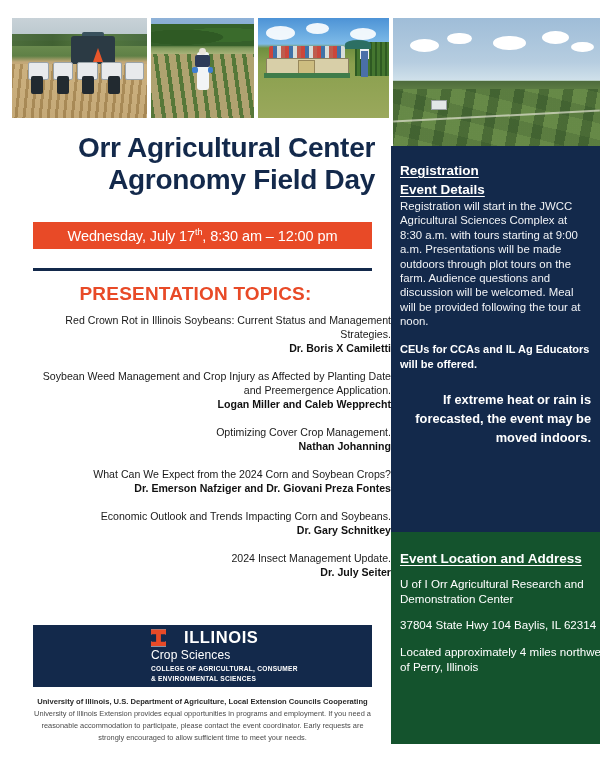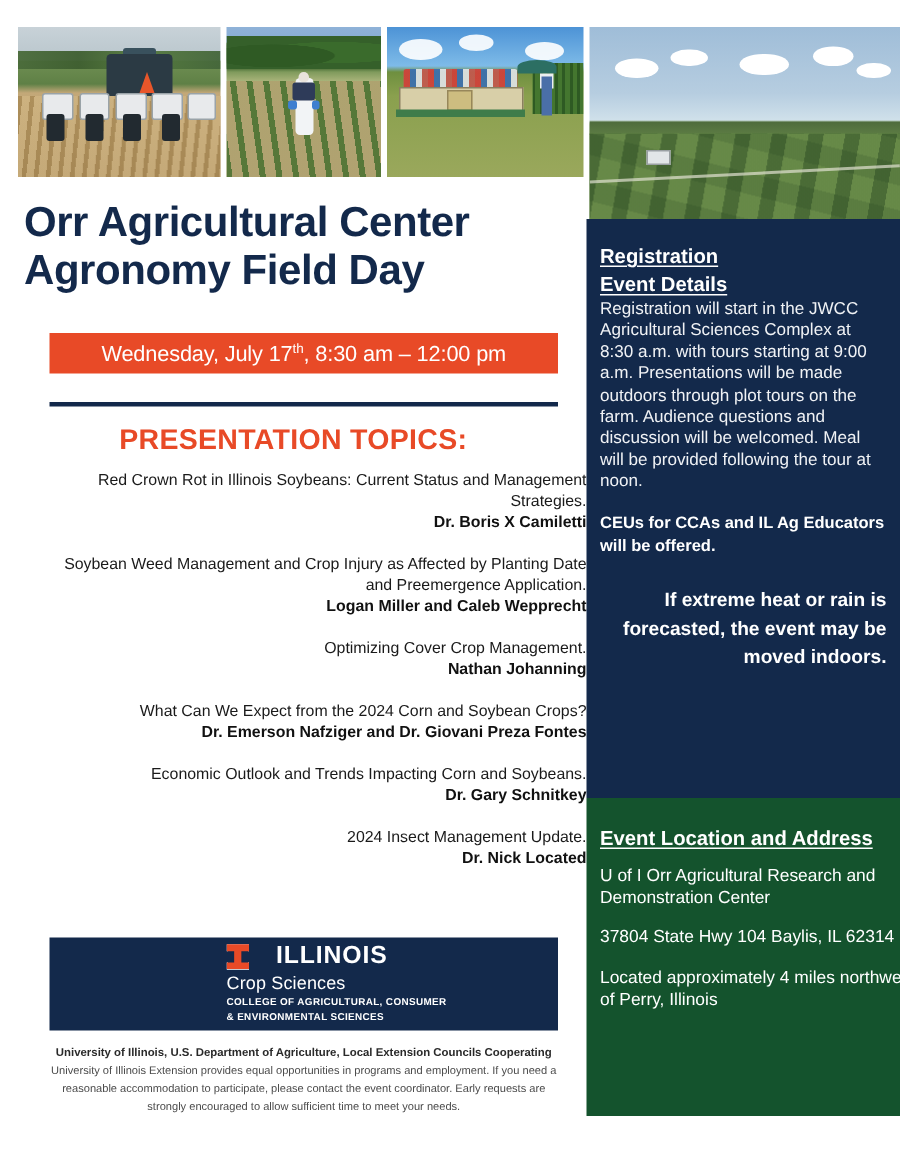--- a/index.html
+++ b/index.html
@@ -67,21 +67,21 @@
   .ph4-horizon{position:absolute;left:0;top:43%;width:100%;height:6%;background:linear-gradient(180deg,#4e6b3c,#5d7d44);}
   .ph4-plots{position:absolute;left:0;bottom:0;width:100%;height:52%;background:
      repeating-linear-gradient(100deg,rgba(60,92,44,.65) 0 10px,rgba(104,138,70,.5) 10px 24px),
      repeating-linear-gradient(14deg,rgba(45,75,36,.35) 0 14px,rgba(120,152,80,.25) 14px 30px),
      #5f8347;}
   .ph4-bld{position:absolute;left:18%;top:56%;width:7%;height:5%;background:#e2e6e8;border:1px solid #9aa0a3;}
   .ph4-road{position:absolute;left:0;top:66%;width:100%;height:2px;background:rgba(225,225,210,.7);transform:rotate(-3deg);}
 
   
   .left{position:absolute;left:0;top:120px;width:391px;height:656px;background:#fff;}
-  .title{margin:0;padding:12px 16px 0 16px;text-align:left;color:#13294b;
+  .title{margin:0;padding:12px 16px 0 16px;text-align:right;color:#13294b;
          font-size:28px;line-height:1.16;font-weight:bold;letter-spacing:-.3px;}
   .date-bar{position:absolute;left:33px;top:102px;width:339px;height:27px;background:#e84a27;
             display:flex;align-items:center;justify-content:center;}
   .date-bar span{color:#fff;font-size:14.5px;font-weight:normal;letter-spacing:-.1px;}
   .date-bar sup{font-size:9px;vertical-align:super;}
   .rule{position:absolute;left:33px;top:148px;width:339px;height:3px;background:#13294b;}
 
   .topics-head{position:absolute;left:0;top:163px;width:391px;text-align:center;
                color:#e84a27;font-size:19px;font-weight:bold;letter-spacing:.2px;}
   .topics{position:absolute;left:28px;top:193px;width:363px;text-align:right;}
@@ -212,21 +212,21 @@
       <div class="topic">
         <div class="t">What Can We Expect from the 2024 Corn and Soybean Crops?</div>
         <div class="s">Dr. Emerson Nafziger and Dr. Giovani Preza Fontes</div>
       </div>
       <div class="topic">
         <div class="t">Economic Outlook and Trends Impacting Corn and Soybeans.</div>
         <div class="s">Dr. Gary Schnitkey</div>
       </div>
       <div class="topic">
         <div class="t">2024 Insect Management Update.</div>
-        <div class="s">Dr. Nick Located</div>
+        <div class="s">Dr. July Seiter</div>
       </div>
     </div>
 
     <div class="logo-block">
       <div class="logo-inner">
         <div class="logo-row">
           <span class="illini-i"></span>
           <span class="logo-name">ILLINOIS</span>
         </div>
         <div class="logo-unit">Crop Sciences</div>

